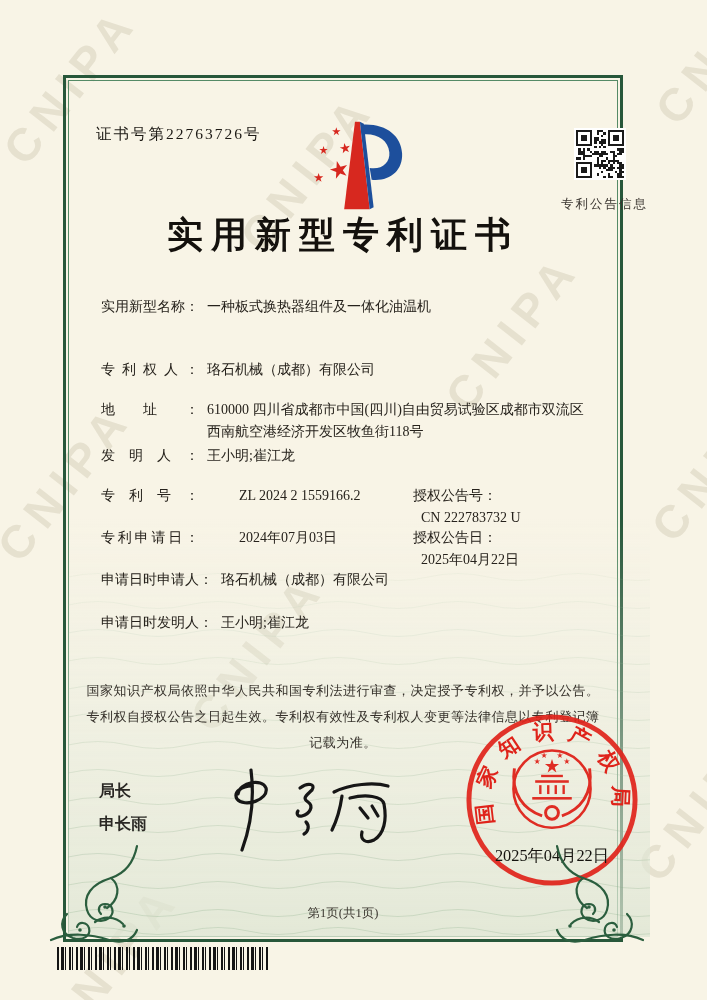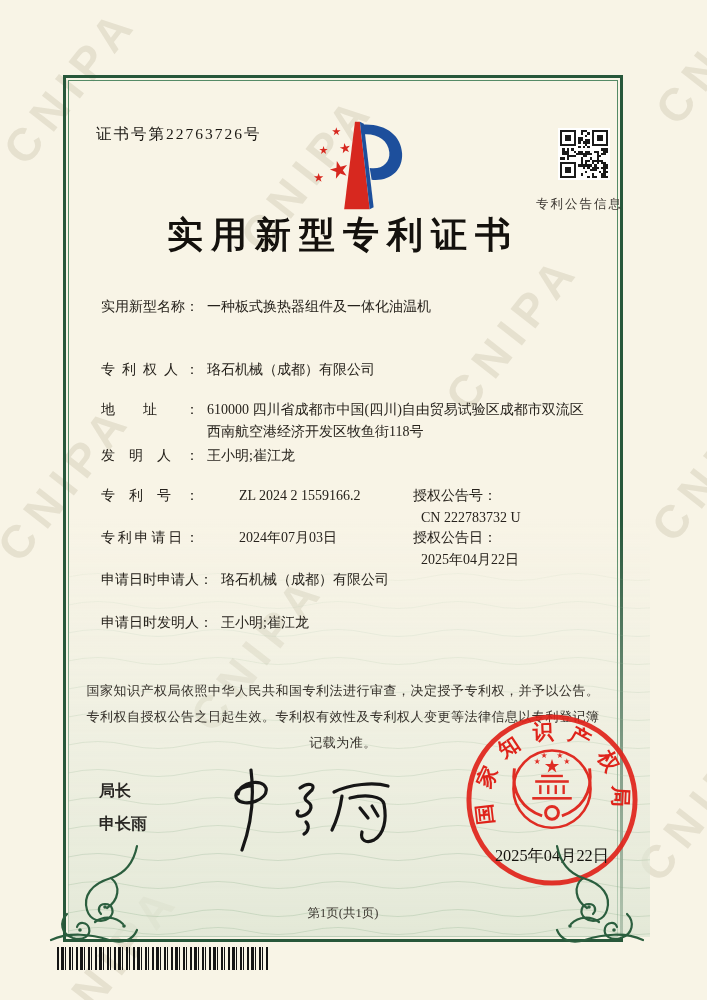--- a/index.html
+++ b/index.html
@@ -12,21 +12,21 @@
       letter-spacing:9px;color:rgba(150,140,108,.18);transform:rotate(-52deg);
       white-space:nowrap;z-index:1;user-select:none;}
   
   .frame{position:absolute;left:63px;top:75px;width:560px;height:867px;
          border:3px solid #27573a;z-index:2;box-sizing:border-box;}
   .frame-inner{position:absolute;inset:2px;border:1px solid #558a66;pointer-events:none;}
   .content{position:absolute;inset:0;}
   .waves{position:absolute;left:2px;right:2px;bottom:2px;height:420px;opacity:.85;}
   .cert-no{position:absolute;left:30px;top:46px;font-size:15.5px;letter-spacing:2px;color:#1d1a15;}
   .logo{position:absolute;left:233px;top:40px;width:108px;height:100px;}
-  .qr-wrap{position:absolute;left:470px;top:50px;width:96px;text-align:left;}
+  .qr-wrap{position:absolute;left:486px;top:50px;width:96px;text-align:right;}
   .qr-box{width:48px;height:48px;margin:0 auto;background:#fff;padding:2px;}
   .qr-box svg{display:block;width:100%;height:100%;}
   .qr-cap{margin-top:16px;font-size:12.5px;letter-spacing:2px;color:#3a3530;}
   .title{position:absolute;left:0;right:0;top:133px;text-align:center;
          font-size:36px;font-weight:700;letter-spacing:8px;color:#14110d;}
   .row{position:absolute;left:35px;right:20px;font-size:14px;line-height:22px;display:flex;align-items:flex-start;}
   .flabel{display:inline-block;width:98px;text-align:justify;text-align-last:justify;flex:0 0 auto;}
   .flabel.wide{width:auto;text-align:left;text-align-last:left;}
   .fvalue{margin-left:8px;}
   .fvalue.addr{width:385px;font-family:Liberation Serif, serif;}

